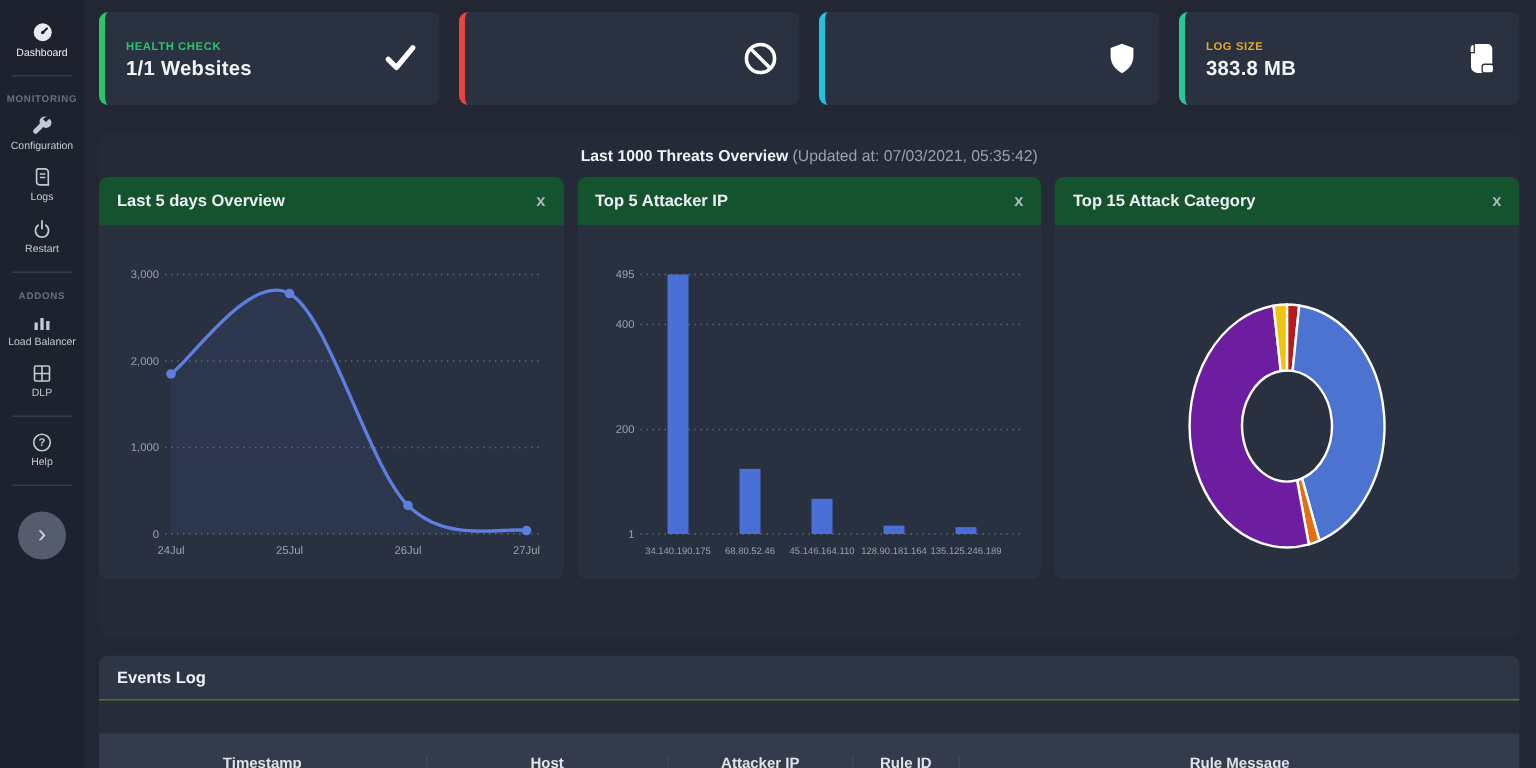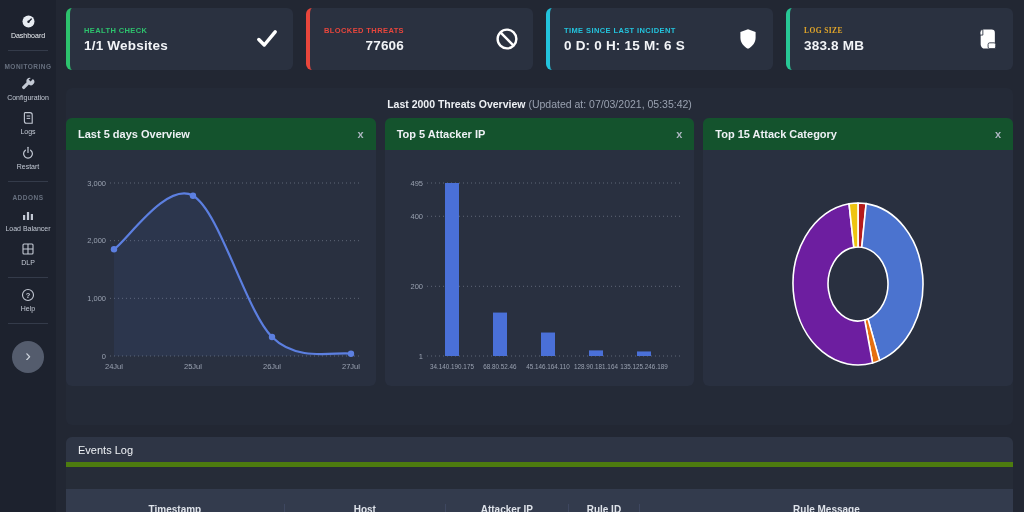--- a/index.html
+++ b/index.html
@@ -39,21 +39,21 @@
            display:flex; flex-direction:column; }
   .panel-header { height:32px; background:#14532d; display:flex; align-items:center; padding:0 12px; flex:none; }
   .panel-title { color:#eef1f5; font-size:11px; font-weight:bold; }
   .panel-close { margin-left:auto; color:#aeb6c2; font-size:11px; font-weight:bold; cursor:pointer; }
   .panel-body { flex:1; position:relative; }
   .panel-body svg { position:absolute; left:0; top:0; }
 
   
   .events { margin-top:12px; background:#262c38; border-radius:6px 6px 0 0; overflow:hidden; }
   .events-header { height:30px; background:#2e3545; display:flex; align-items:center; padding:0 12px;
-                   color:#eef1f5; font-size:11px; font-weight:normal; border-bottom:5px solid #4d7c0f; }
+                   color:#eef1f5; font-size:11px; font-weight:bold; border-bottom:1px solid #4d7c0f; }
   .events-gap { height:22px; }
   .events-thead { display:flex; background:#333b4d; height:40px; align-items:center;
                   color:#dfe3ea; font-size:10px; font-weight:bold; }
   .th { text-align:center; }
   .th + .th { border-left:1px solid #3e4760; }
   .c0 { flex:0 0 23%; } .c1 { flex:0 0 17%; } .c2 { flex:0 0 13%; } .c3 { flex:0 0 7.5%; } .c4 { flex:1; }
 </style>
 </head>
 <body>
 
@@ -125,60 +125,52 @@
         <span class="card-label" style="color: rgb(45, 194, 109);">HEALTH CHECK</span>
         <span class="card-value">1/1 Websites</span>
       </div>
       <span class="card-icon">
         <svg width="24" height="24" viewBox="0 0 22 22">
           <path d="M3.5 11.5 L8.5 16.5 L18.5 4.5" stroke="#fff" stroke-width="3.2" fill="none" stroke-linecap="round" stroke-linejoin="round"></path>
         </svg>
       </span>
     </div>
     <div class="card" style="border-left-color: rgb(232, 70, 60);">
-      <div class="card-text">
-        <span class="card-label" style="color: rgb(232, 70, 60);">BLOCKED THREATS</span>
-        <span class="card-value">77606</span>
-      </div>
       <span class="card-icon">
         <svg width="24" height="24" viewBox="0 0 22 22">
           <circle cx="11" cy="11" r="8.6" stroke="#fff" stroke-width="2.2" fill="none"></circle>
           <line x1="5" y1="5" x2="17" y2="17" stroke="#fff" stroke-width="2.2"></line>
         </svg>
       </span>
     </div>
     <div class="card" style="border-left-color: rgb(35, 195, 220);">
-      <div class="card-text">
-        <span class="card-label" style="color: rgb(35, 195, 220);">TIME SINCE LAST INCIDENT</span>
-        <span class="card-value">0 D: 0 H: 15 M: 6 S</span>
-      </div>
       <span class="card-icon">
         <svg width="22" height="24" viewBox="0 0 22 22">
           <path d="M11 1.2 L18.6 4 V9.4 C18.6 14.6 15.4 18.4 11 20.8 C6.6 18.4 3.4 14.6 3.4 9.4 V4 Z" fill="#fff"></path>
         </svg>
       </span>
     </div>
     <div class="card" style="border-left-color: rgb(40, 199, 149);">
       <div class="card-text">
-        <span class="card-label" style="color: rgb(229, 168, 41); font-family: Liberation Serif, serif;">LOG SIZE</span>
+        <span class="card-label" style="color: rgb(229, 168, 41);">LOG SIZE</span>
         <span class="card-value">383.8 MB</span>
       </div>
       <span class="card-icon">
         <svg width="24" height="24" viewBox="0 0 22 22">
           <path d="M7.2 2.2 H15.2 A3 3 0 0 1 18.2 5.2 V19.8 H9 A3.8 3.8 0 0 1 5.2 16 V5 Z" fill="#fff"></path>
           <path d="M7.2 2.2 A2.6 2.6 0 0 0 4.6 4.8 V7.4 H7.2 Z" fill="#fff" stroke="#2a3140" stroke-width="0.8"></path>
           <rect x="12" y="14.5" width="7" height="5.3" rx="1.5" fill="#fff" stroke="#2a3140" stroke-width="0.8"></rect>
         </svg>
       </span>
     </div>
   </div>
 
   <section class="charts-section">
     <div class="section-title">
-      <b>Last 2000 Threats Overview</b>
+      <b>Last 1000 Threats Overview</b>
       <span>(Updated at: 07/03/2021, 05:35:42)</span>
     </div>
     <div class="panels">
 
       <div class="panel">
         <div class="panel-header">
           <span class="panel-title">Last 5 days Overview</span>
           <span class="panel-close">x</span>
         </div>
         <div class="panel-body">

